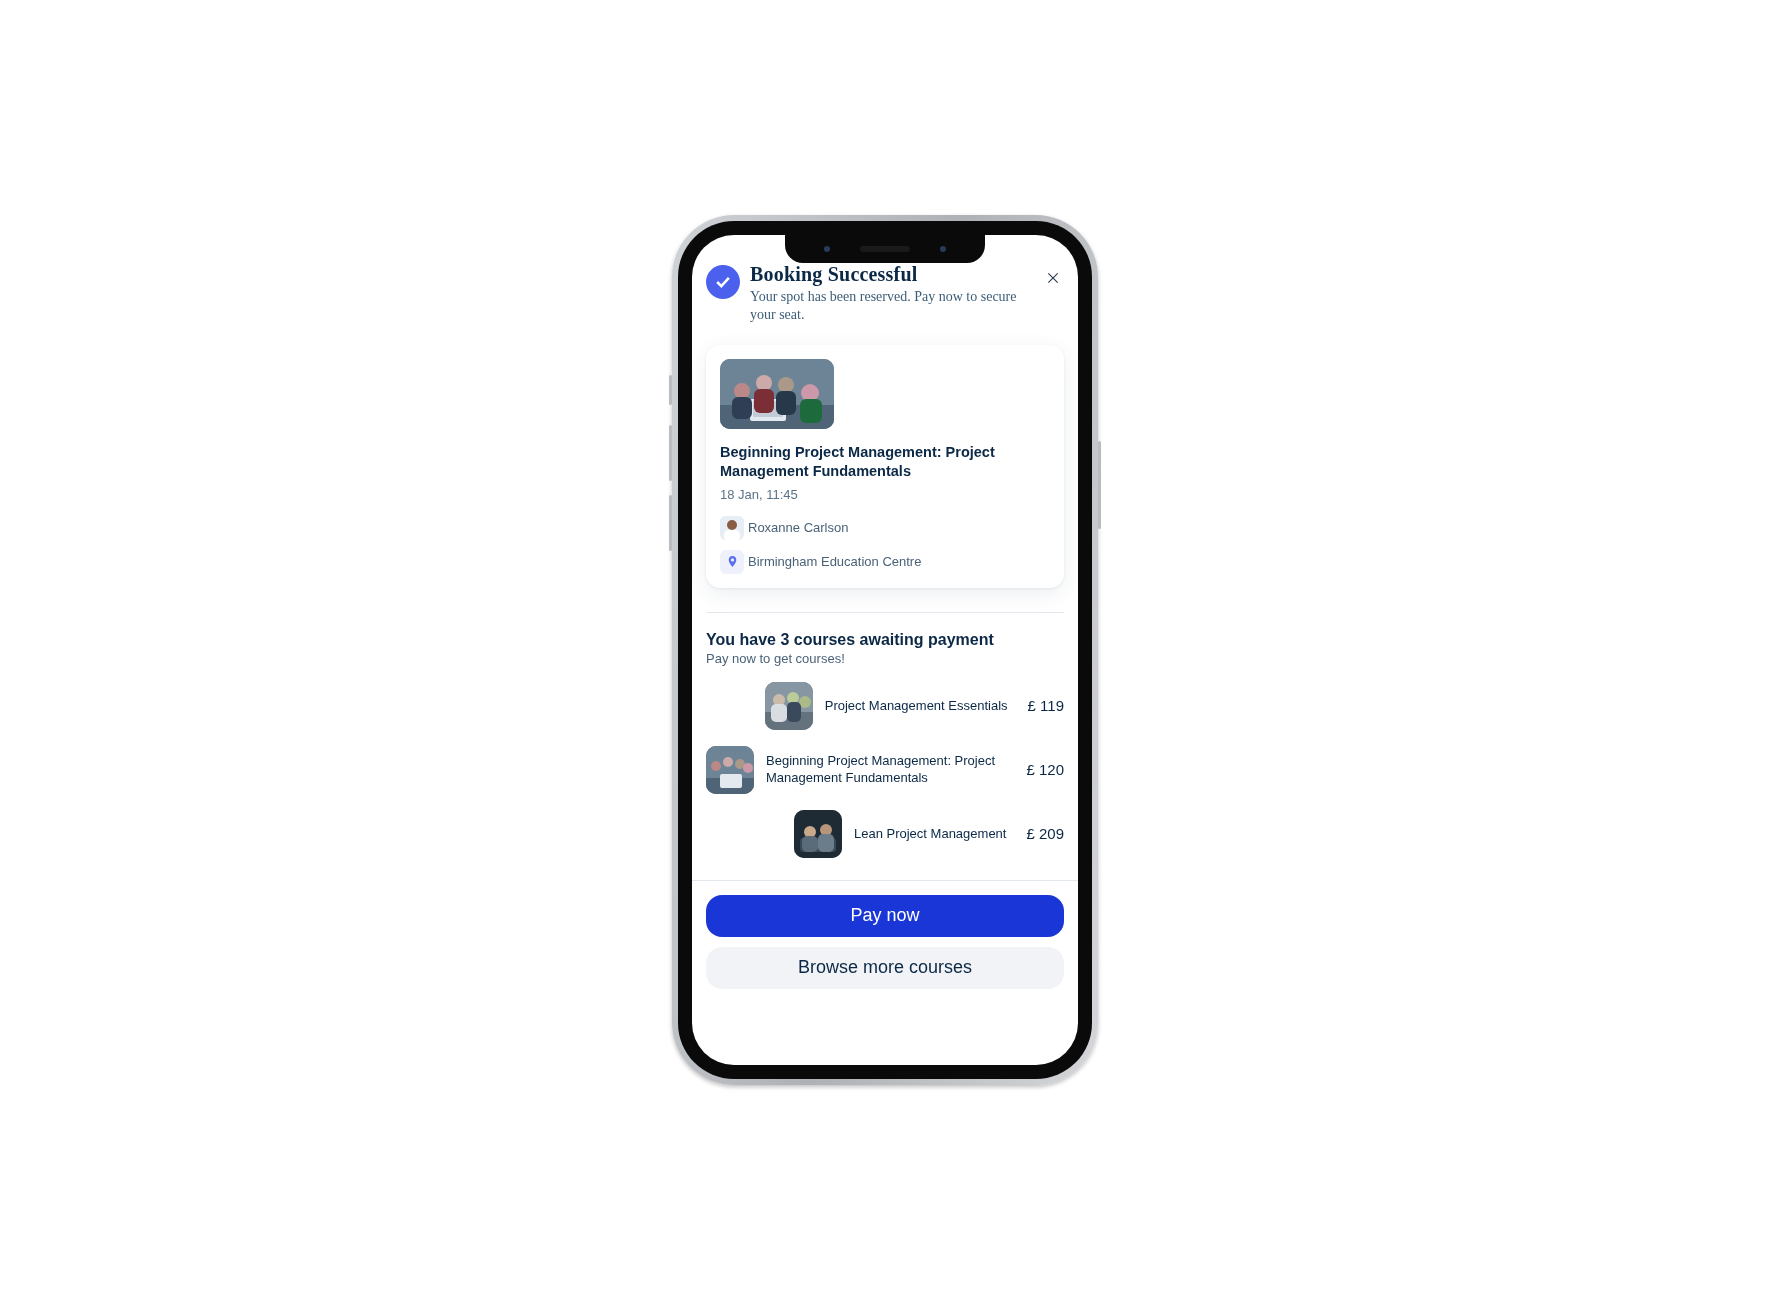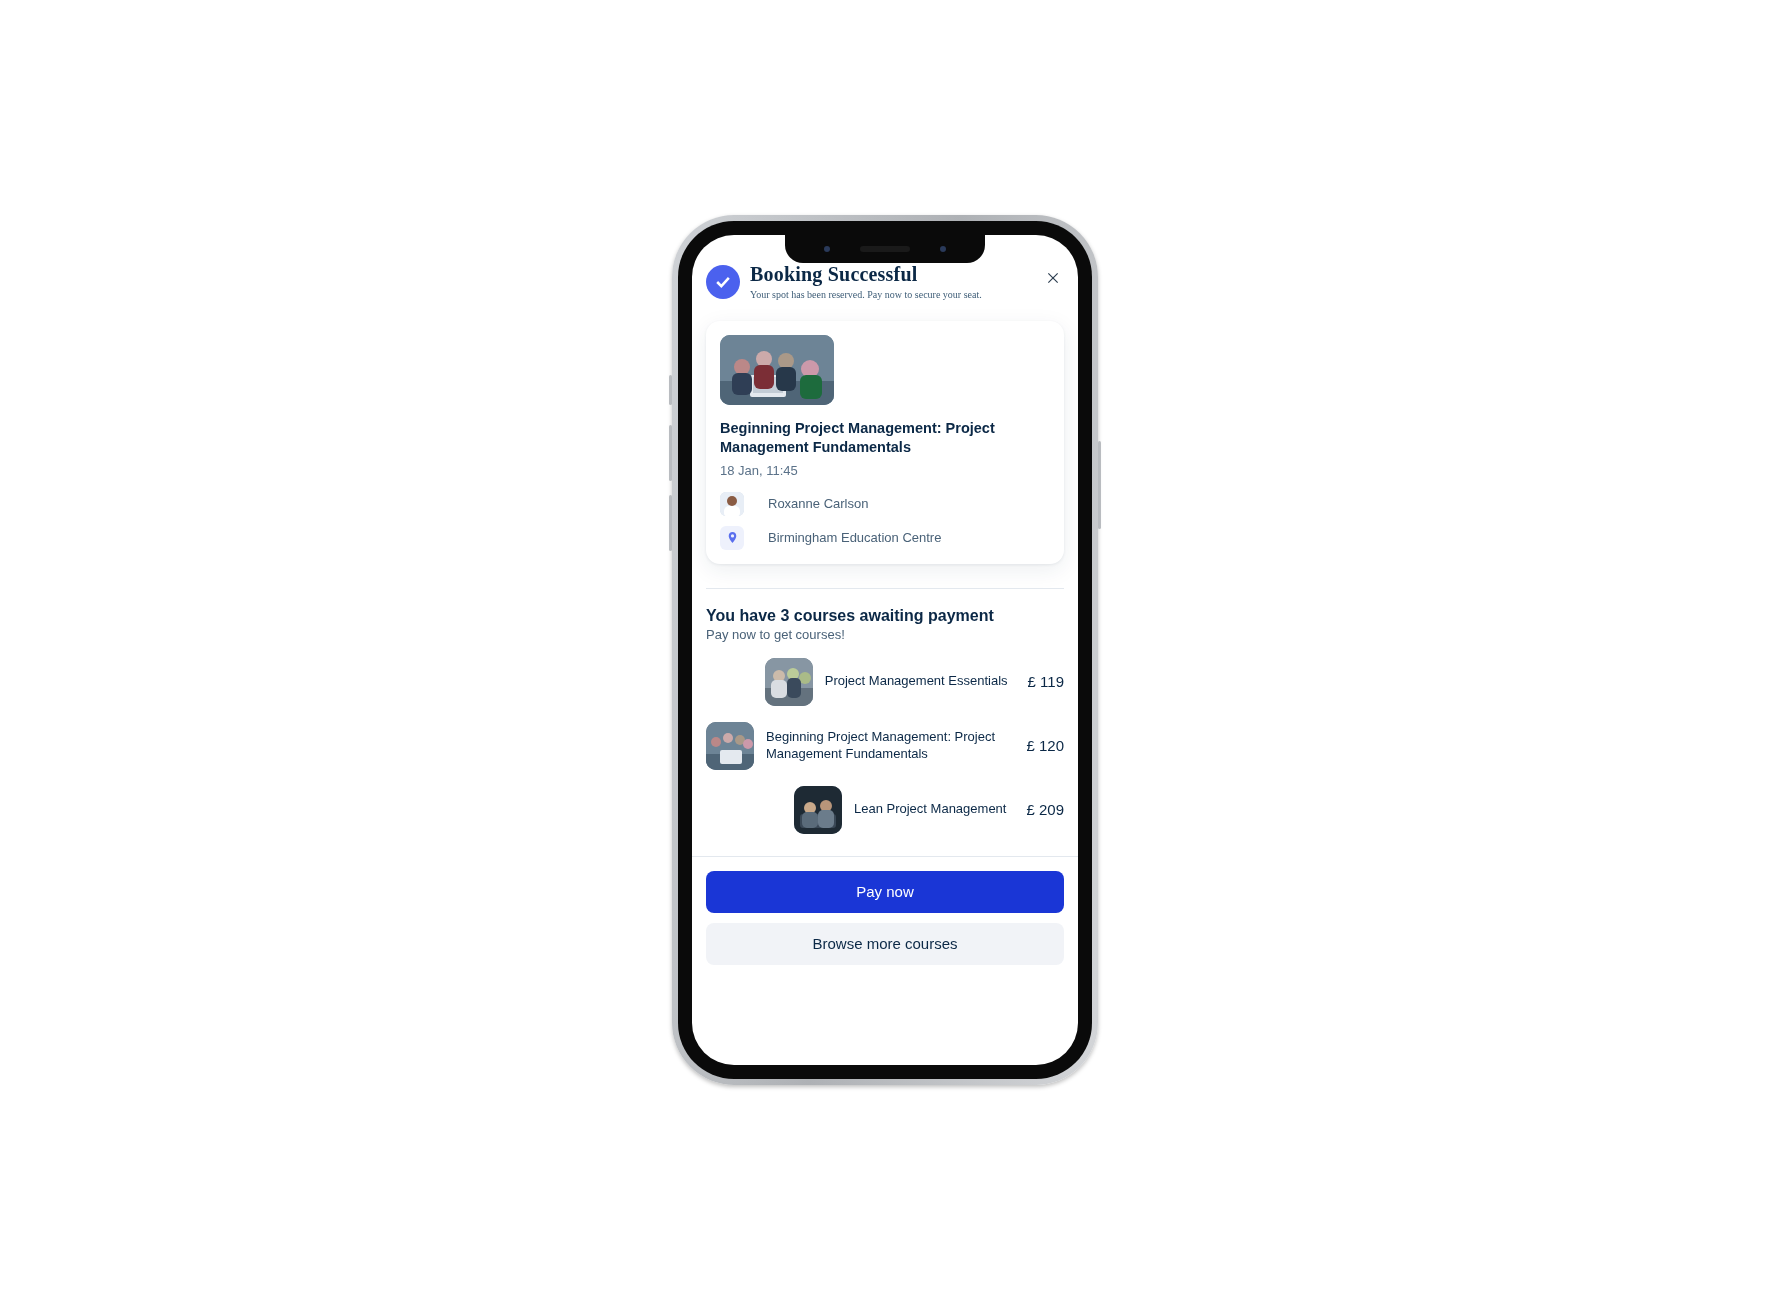--- a/index.html
+++ b/index.html
@@ -85,21 +85,21 @@
   }
   .check-badge svg { width:20px; height:20px; stroke:#fff; stroke-width:3; fill:none; }
   .header-text { flex:1; }
   .header-title {
     font-size: 20px;
     font-weight: 700;
     color: #0b2846;
     letter-spacing: .2px;
   }
   .header-sub {
-    font-size: 10px;
+    font-size: 14px;
     line-height: 1.35;
     color: #3e5d77;
     margin-top: 2px;
   }
   .close-btn {
     position: absolute;
     top: 4px; right: 0;
     width: 22px; height: 22px;
     display:flex;align-items:center;justify-content:center;
     cursor: pointer;
@@ -126,21 +126,21 @@
     color: #0b2846;
     margin-top: 14px;
     line-height: 1.3;
   }
   .course-date {
     font-size: 13px;
     color: #5b7289;
     margin-top: 6px;
   }
   .meta-row {
-    display:flex; align-items:center; gap:24px;
+    display:flex; align-items:center; gap:4px;
     margin-top: 14px;
   }
   .meta-row + .meta-row { margin-top: 10px; }
   .avatar-sm {
     width:24px;height:24px;border-radius:6px;flex:0 0 auto;
     overflow:hidden;background:#d8e1ec;
   }
   .pin-wrap {
     width:24px;height:24px;border-radius:6px;flex:0 0 auto;
     background:#eef1fc;display:flex;align-items:center;justify-content:center;
@@ -185,23 +185,23 @@
 
   .footer {
     border-top:1px solid #e3e8ee;
     margin: 22px -14px 0 -14px;
     padding: 14px 14px 0 14px;
     display:flex;flex-direction:column;gap:10px;
   }
   .btn {
     width:100%;
     border:none;
-    border-radius:8px;
+    border-radius:16px;
     height:42px;
-    font-size:15px;
+    font-size:18px;
     font-weight:500;
     cursor:pointer;
   }
   .btn-primary { background:#1a36d6; color:#fff; }
   .btn-secondary { background:#f1f3f7; color:#0b2846; }
 
   
   svg.thumb-art { width:100%;height:100%;display:block; }
 </style>
 </head>

